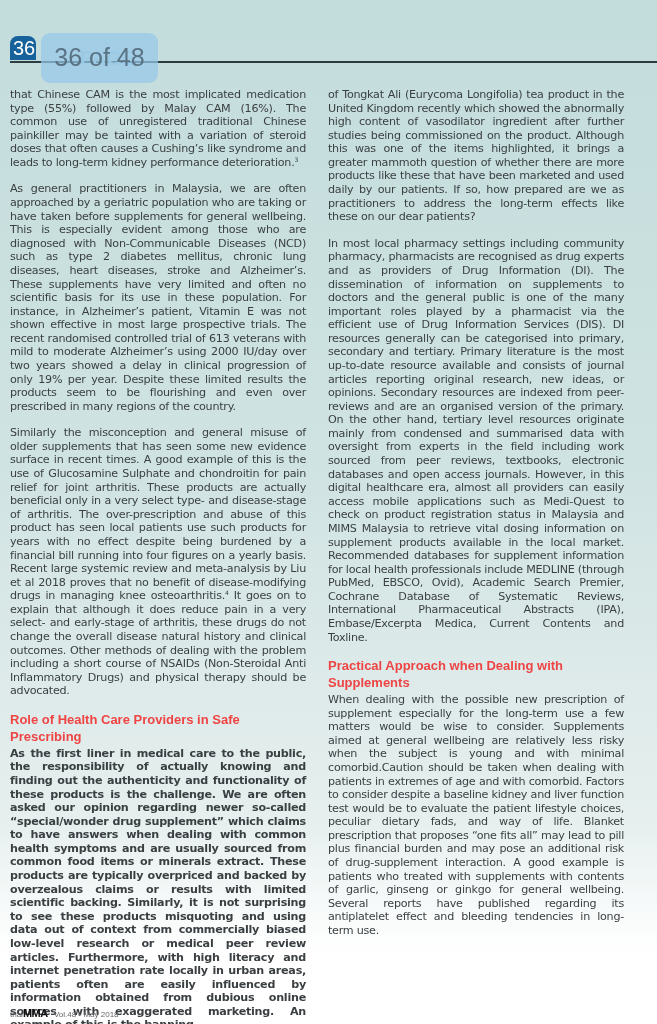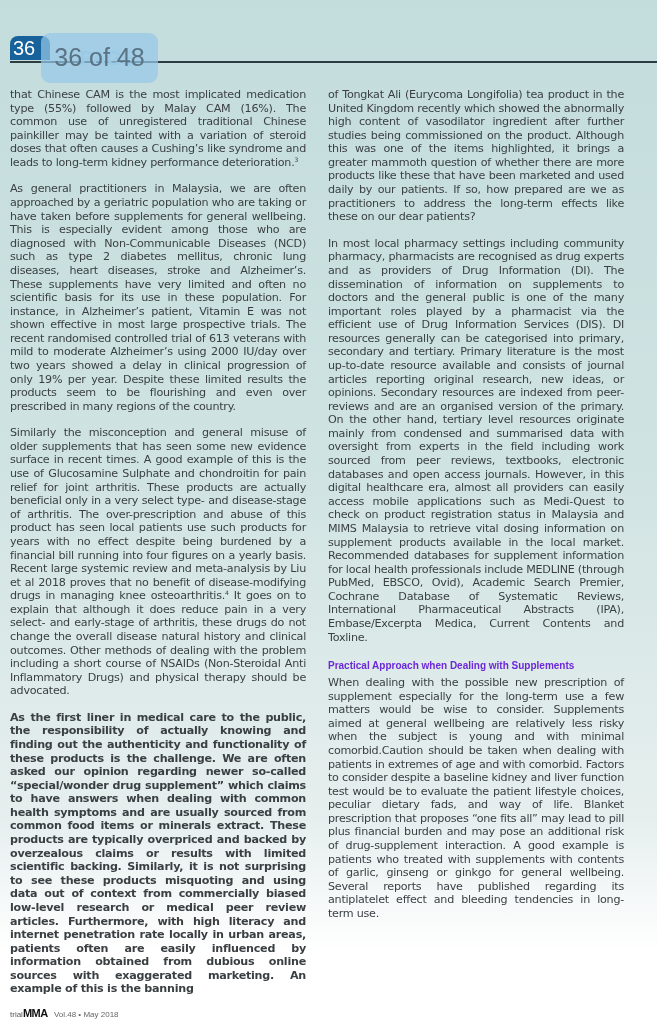--- a/index.html
+++ b/index.html
@@ -7,21 +7,21 @@
     width: 657px; height: 1024px; overflow: hidden; position: relative;
     background: linear-gradient(180deg, #c3dcdc 0%, #cfe3e2 45%, #e6efee 80%, #ffffff 93%, #ffffff 100%);
     font-family: "DejaVu Sans", sans-serif;
     color: #3a3f42;
   }
   .header-rule {
     position: absolute; left: 10px; right: 0; top: 61px; height: 2px;
     background: #2c3d42;
   }
   .page-tab {
-    position: absolute; left: 10px; top: 36px; width: 40px; height: 24px;
+    position: absolute; left: 10px; top: 36px; width: 26px; height: 24px;
     background: #17629b; color: #fff; border-radius: 8px 8px 0 0;
     font-size: 20px; line-height: 24px; text-align: left; padding-left: 3px;
     box-sizing: border-box; font-family: "Liberation Sans", sans-serif;
   }
   .page-tab-ghost {
     position: absolute; left: 80px; top: 47px; font-size: 20px; color: #a9cfe6;
     font-family: "Liberation Sans", sans-serif; font-weight: bold;
   }
   .page-overlay {
     position: absolute; left: 41px; top: 33px; width: 117px; height: 50px;
@@ -33,21 +33,21 @@
     position: absolute; top: 88px; width: 296px;
     font-size: 11.15px; line-height: 13.58px; text-align: justify;
     font-family: "DejaVu Sans", sans-serif; letter-spacing: -0.25px;
   }
   .col.left { left: 10px; }
   .col.right { left: 328px; width: 296px; }
   .col p { margin: 0 0 13px 0; }
   .col p.tight { margin-bottom: 0; font-weight: bold; }
   .col h2 {
     font-family: "Liberation Sans", sans-serif; font-weight: bold;
-    font-size: 10px; line-height: 17px; color: #6d28d9;
+    font-size: 13px; line-height: 17px; color: #ef4444;
     margin: 0 0 2px 0; text-align: left; letter-spacing: 0;
   }
   sup { font-size: 6px; line-height: 0; vertical-align: 4px; }
   .footer {
     position: absolute; left: 10px; top: 1007px; font-size: 8px; color: #666;
     font-family: "Liberation Sans", sans-serif; white-space: nowrap;
   }
   .footer .brand-small { color: #555; }
   .footer .brand-big { font-weight: bold; font-size: 11px; color: #111; letter-spacing: -0.5px; margin-top: 15px; }
   .footer .issue { margin-left: 4px; }
@@ -57,20 +57,21 @@
 
 <div class="header-rule"></div>
 <div class="page-tab">36</div>
 <div class="page-tab-ghost">PAGE</div>
 <div class="page-overlay">36 of 48</div>
 
 <div class="col left">
   <p><span>that Chinese CAM is the most implicated medication type (55%) followed by Malay CAM (16%). The common use of unregistered traditional Chinese painkiller may be tainted with a variation of steroid doses that often causes a Cushing’s like syndrome and leads to long-term kidney performance deterioration.</span><sup>3</sup></p>
   <p>As general practitioners in Malaysia, we are often approached by a geriatric population who are taking or have taken before supplements for general wellbeing. This is especially evident among those who are diagnosed with Non-Communicable Diseases (NCD) such as type 2 diabetes mellitus, chronic lung diseases, heart diseases, stroke and Alzheimer’s. These supplements have very limited and often no scientific basis for its use in these population. For instance, in Alzheimer’s patient, Vitamin E was not shown effective in most large prospective trials. The recent randomised controlled trial of 613 veterans with mild to moderate Alzheimer’s using 2000 IU/day over two years showed a delay in clinical progression of only 19% per year. Despite these limited results the products seem to be flourishing and even over prescribed in many regions of the country.</p>
   <p><span>Similarly the misconception and general misuse of older supplements that has seen some new evidence surface in recent times. A good example of this is the use of Glucosamine Sulphate and chondroitin for pain relief for joint arthritis. These products are actually beneficial only in a very select type- and disease-stage of arthritis. The over-prescription and abuse of this product has seen local patients use such products for years with no effect despite being burdened by a financial bill running into four figures on a yearly basis. Recent large systemic review and meta-analysis by Liu et al 2018 proves that no benefit of disease-modifying drugs in managing knee osteoarthritis.</span><sup>4</sup><span> It goes on to explain that although it does reduce pain in a very select- and early-stage of arthritis, these drugs do not change the overall disease natural history and clinical outcomes. Other methods of dealing with the problem including a short course of NSAIDs (Non-Steroidal Anti Inflammatory Drugs) and physical therapy should be advocated.</span></p>
+  <h2>Role of Health Care Providers in Safe Prescribing</h2>
   <p class="tight">As the first liner in medical care to the public, the responsibility of actually knowing and finding out the authenticity and functionality of these products is the challenge. We are often asked our opinion regarding newer so-called “special/wonder drug supplement” which claims to have answers when dealing with common health symptoms and are usually sourced from common food items or minerals extract. These products are typically overpriced and backed by overzealous claims or results with limited scientific backing. Similarly, it is not surprising to see these products misquoting and using data out of context from commercially biased low-level research or medical peer review articles. Furthermore, with high literacy and internet penetration rate locally in urban areas, patients often are easily influenced by information obtained from dubious online sources with exaggerated marketing. An example of this is the banning</p>
 </div>
 
 <div class="col right">
   <p>of Tongkat Ali (Eurycoma Longifolia) tea product in the United Kingdom recently which showed the abnormally high content of vasodilator ingredient after further studies being commissioned on the product. Although this was one of the items highlighted, it brings a greater mammoth question of whether there are more products like these that have been marketed and used daily by our patients. If so, how prepared are we as practitioners to address the long-term effects like these on our dear patients?</p>
   <p>In most local pharmacy settings including community pharmacy, pharmacists are recognised as drug experts and as providers of Drug Information (DI). The dissemination of information on supplements to doctors and the general public is one of the many important roles played by a pharmacist via the efficient use of Drug Information Services (DIS). DI resources generally can be categorised into primary, secondary and tertiary. Primary literature is the most up-to-date resource available and consists of journal articles reporting original research, new ideas, or opinions. Secondary resources are indexed from peer-reviews and are an organised version of the primary. On the other hand, tertiary level resources originate mainly from condensed and summarised data with oversight from experts in the field including work sourced from peer reviews, textbooks, electronic databases and open access journals. However, in this digital healthcare era, almost all providers can easily access mobile applications such as Medi-Quest to check on product registration status in Malaysia and MIMS Malaysia to retrieve vital dosing information on supplement products available in the local market. Recommended databases for supplement information for local health professionals include MEDLINE (through PubMed, EBSCO, Ovid), Academic Search Premier, Cochrane Database of Systematic Reviews, International Pharmaceutical Abstracts (IPA), Embase/Excerpta Medica, Current Contents and Toxline.</p>
   <h2>Practical Approach when Dealing with Supplements</h2>
   <p>When dealing with the possible new prescription of supplement especially for the long-term use a few matters would be wise to consider. Supplements aimed at general wellbeing are relatively less risky when the subject is young and with minimal comorbid.Caution should be taken when dealing with patients in extremes of age and with comorbid. Factors to consider despite a baseline kidney and liver function test would be to evaluate the patient lifestyle choices, peculiar dietary fads, and way of life. Blanket prescription that proposes “one fits all” may lead to pill plus financial burden and may pose an additional risk of drug-supplement interaction. A good example is patients who treated with supplements with contents of garlic, ginseng or ginkgo for general wellbeing. Several reports have published regarding its antiplatelet effect and bleeding tendencies in long-term use.</p>
 </div>
 

